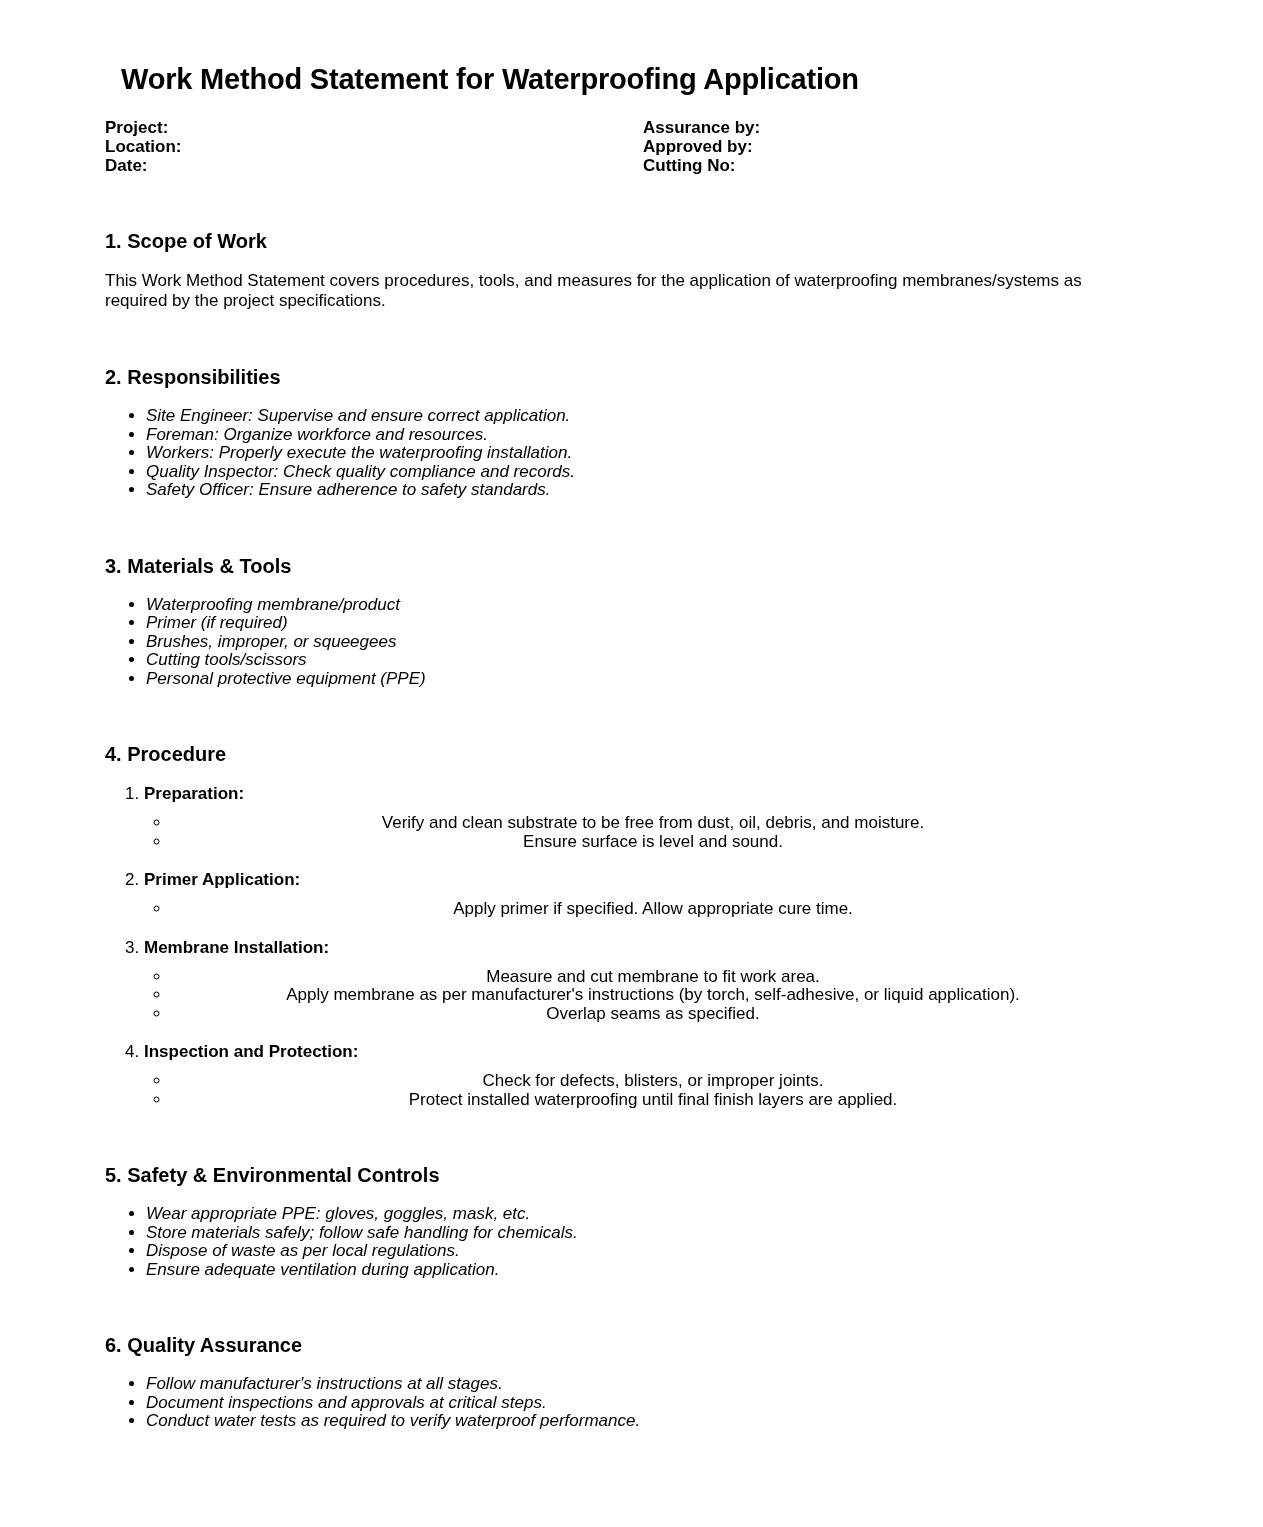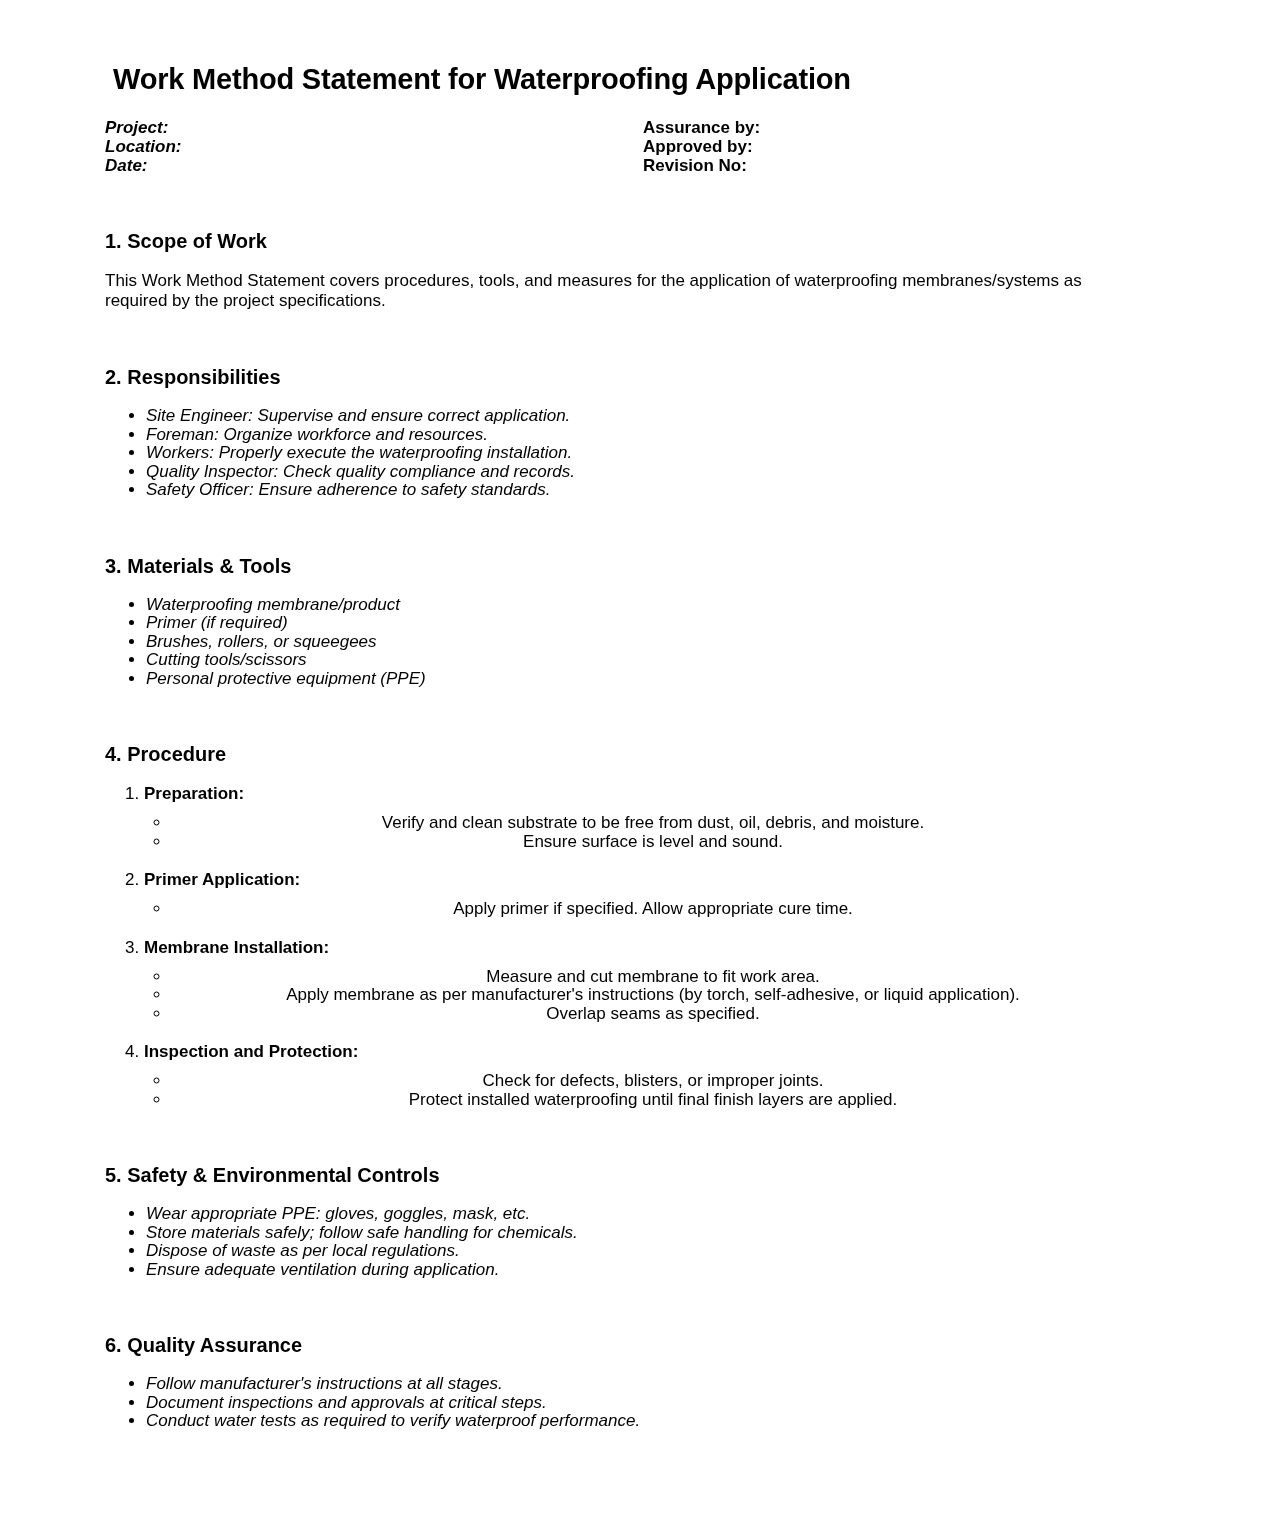--- a/index.html
+++ b/index.html
@@ -19,42 +19,41 @@
     min-height: 1527px;
     box-sizing: border-box;
     background: #ffffff;
     padding: 62px 128px 40px 105px;
     overflow: hidden;
   }
   .doc-title {
     font-size: 29px;
     font-weight: bold;
     line-height: 1.18;
-    margin: 0 0 22px 8px;
+    margin: 0 0 22px 16px;
     letter-spacing: -0.2px;
   }
   
   .meta {
     position: relative;
     margin: 0 0 0 0;
     font-size: 17px;
     font-weight: bold;
     line-height: 19px;
   }
   .meta-row {
     display: block;
     position: relative;
     height: 19px;
     white-space: nowrap;
   }
   .meta-left {
     display: inline-block;
     width: 538px;
     vertical-align: top;
-    font-style: italic;
   }
   .meta-right {
     display: inline-block;
     vertical-align: top;
   }
   h2.section-title {
     font-size: 20px;
     font-weight: bold;
     line-height: 1.2;
     margin: 54px 0 18px 0;
@@ -116,41 +115,41 @@
   <h1 class="doc-title">Work Method Statement for Waterproofing Application</h1>
 
   <div class="meta">
     <div class="meta-row">
       <span class="meta-left">Project:</span><span class="meta-right">Assurance by:</span>
     </div>
     <div class="meta-row">
       <span class="meta-left">Location:</span><span class="meta-right">Approved by:</span>
     </div>
     <div class="meta-row">
-      <span class="meta-left">Date:</span><span class="meta-right">Revision No:</span>
+      <span class="meta-left">Date:</span><span class="meta-right">Cutting No:</span>
     </div>
   </div>
 
   <h2 class="section-title">1. Scope of Work</h2>
   <p class="body-text">This Work Method Statement covers procedures, tools, and measures for the application of waterproofing membranes/systems as required by the project specifications.</p>
 
   <h2 class="section-title">2. Responsibilities</h2>
   <ul class="bullets">
     <li>Site Engineer: Supervise and ensure correct application.</li>
     <li>Foreman: Organize workforce and resources.</li>
     <li>Workers: Properly execute the waterproofing installation.</li>
     <li>Quality Inspector: Check quality compliance and records.</li>
     <li>Safety Officer: Ensure adherence to safety standards.</li>
   </ul>
 
   <h2 class="section-title">3. Materials &amp; Tools</h2>
   <ul class="bullets">
     <li>Waterproofing membrane/product</li>
     <li>Primer (if required)</li>
-    <li>Brushes, rollers, or squeegees</li>
+    <li>Brushes, improper, or squeegees</li>
     <li>Cutting tools/scissors</li>
     <li>Personal protective equipment (PPE)</li>
   </ul>
 
   <h2 class="section-title">4. Procedure</h2>
   <ol class="steps">
     <li>
       <span class="step-label">Preparation:</span>
       <ul class="subbullets">
         <li>Verify and clean substrate to be free from dust, oil, debris, and moisture.</li>

